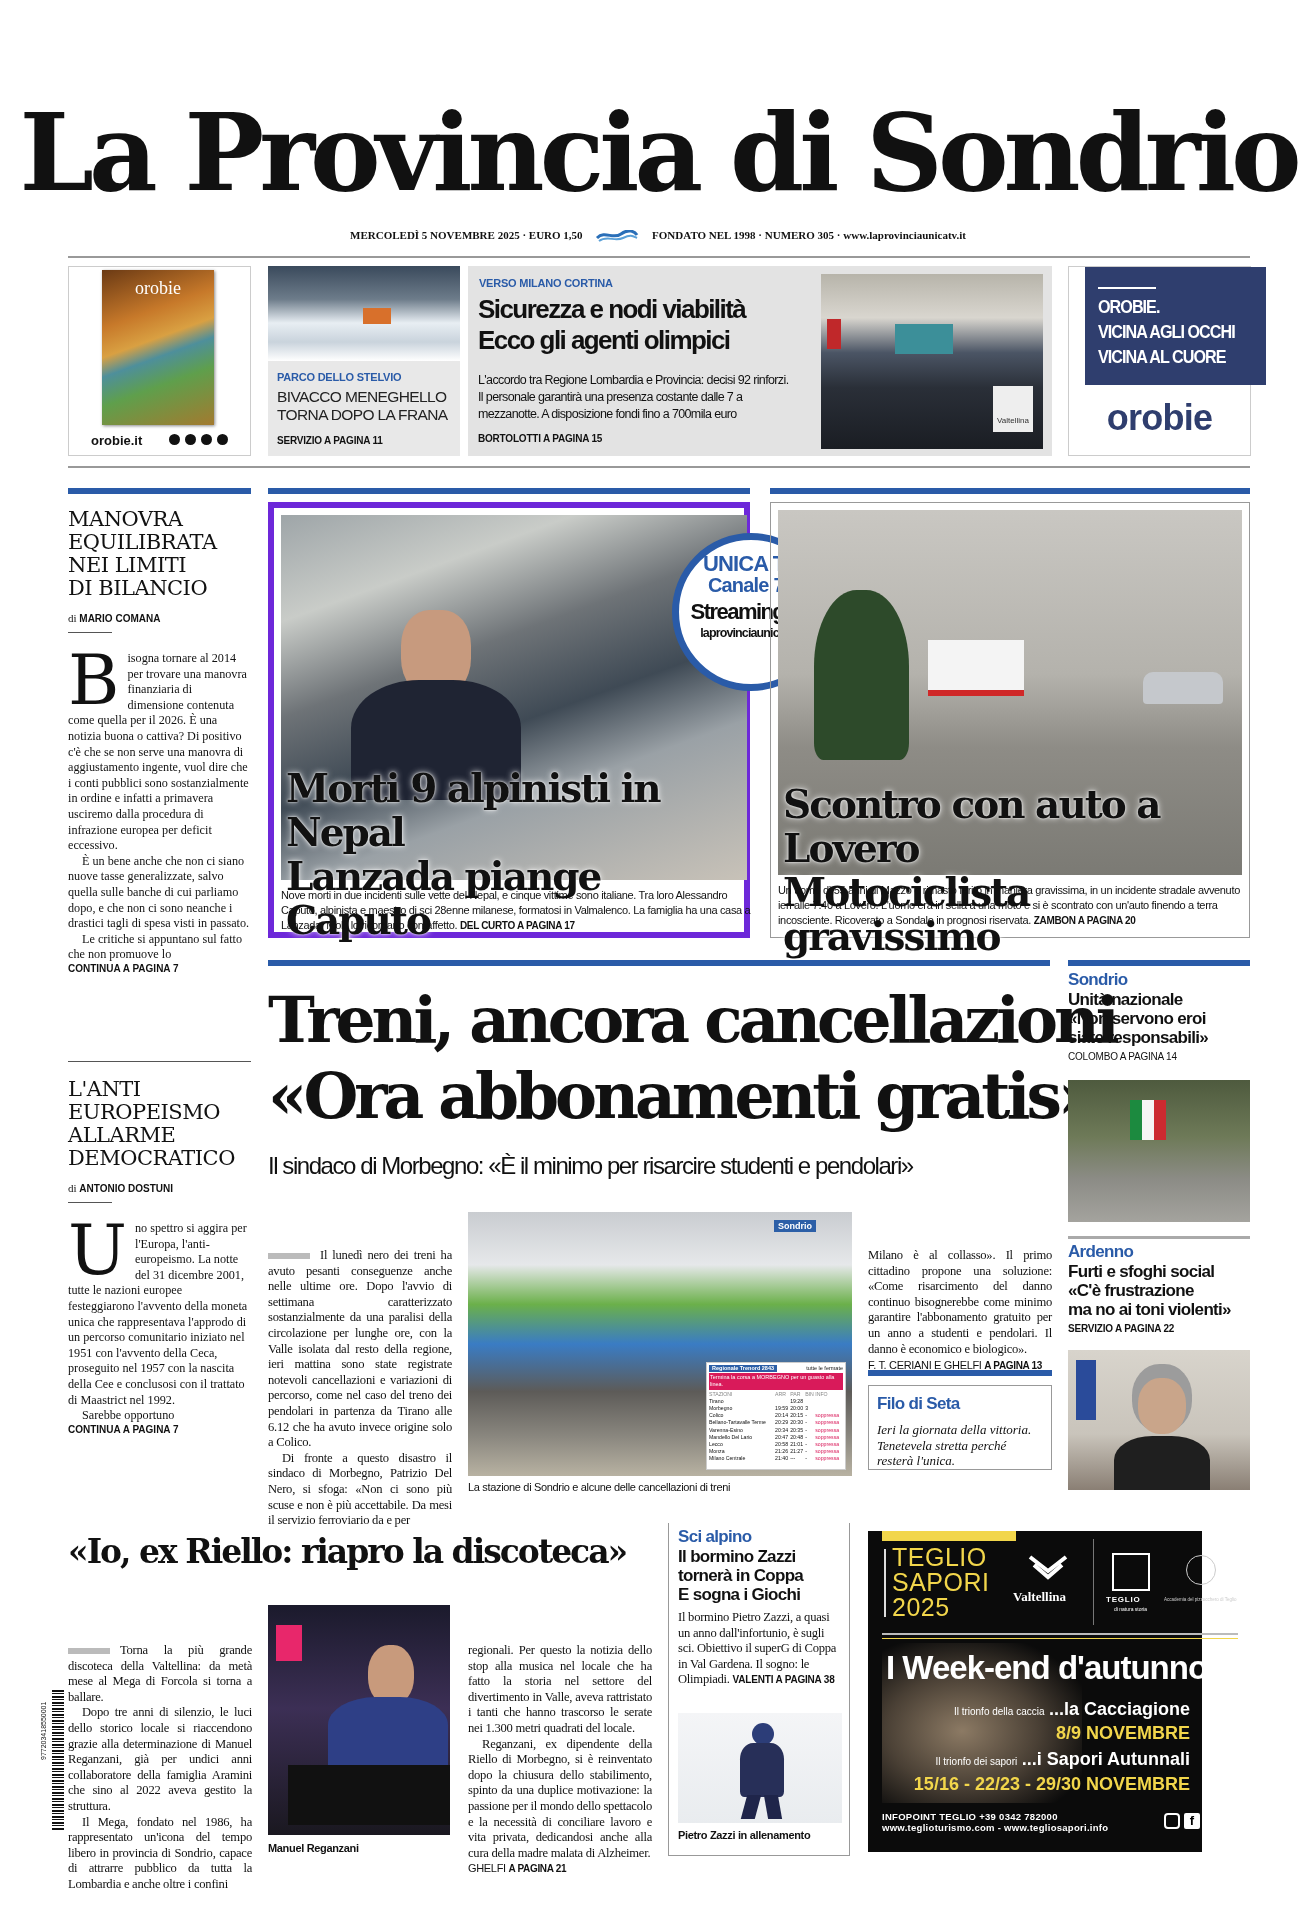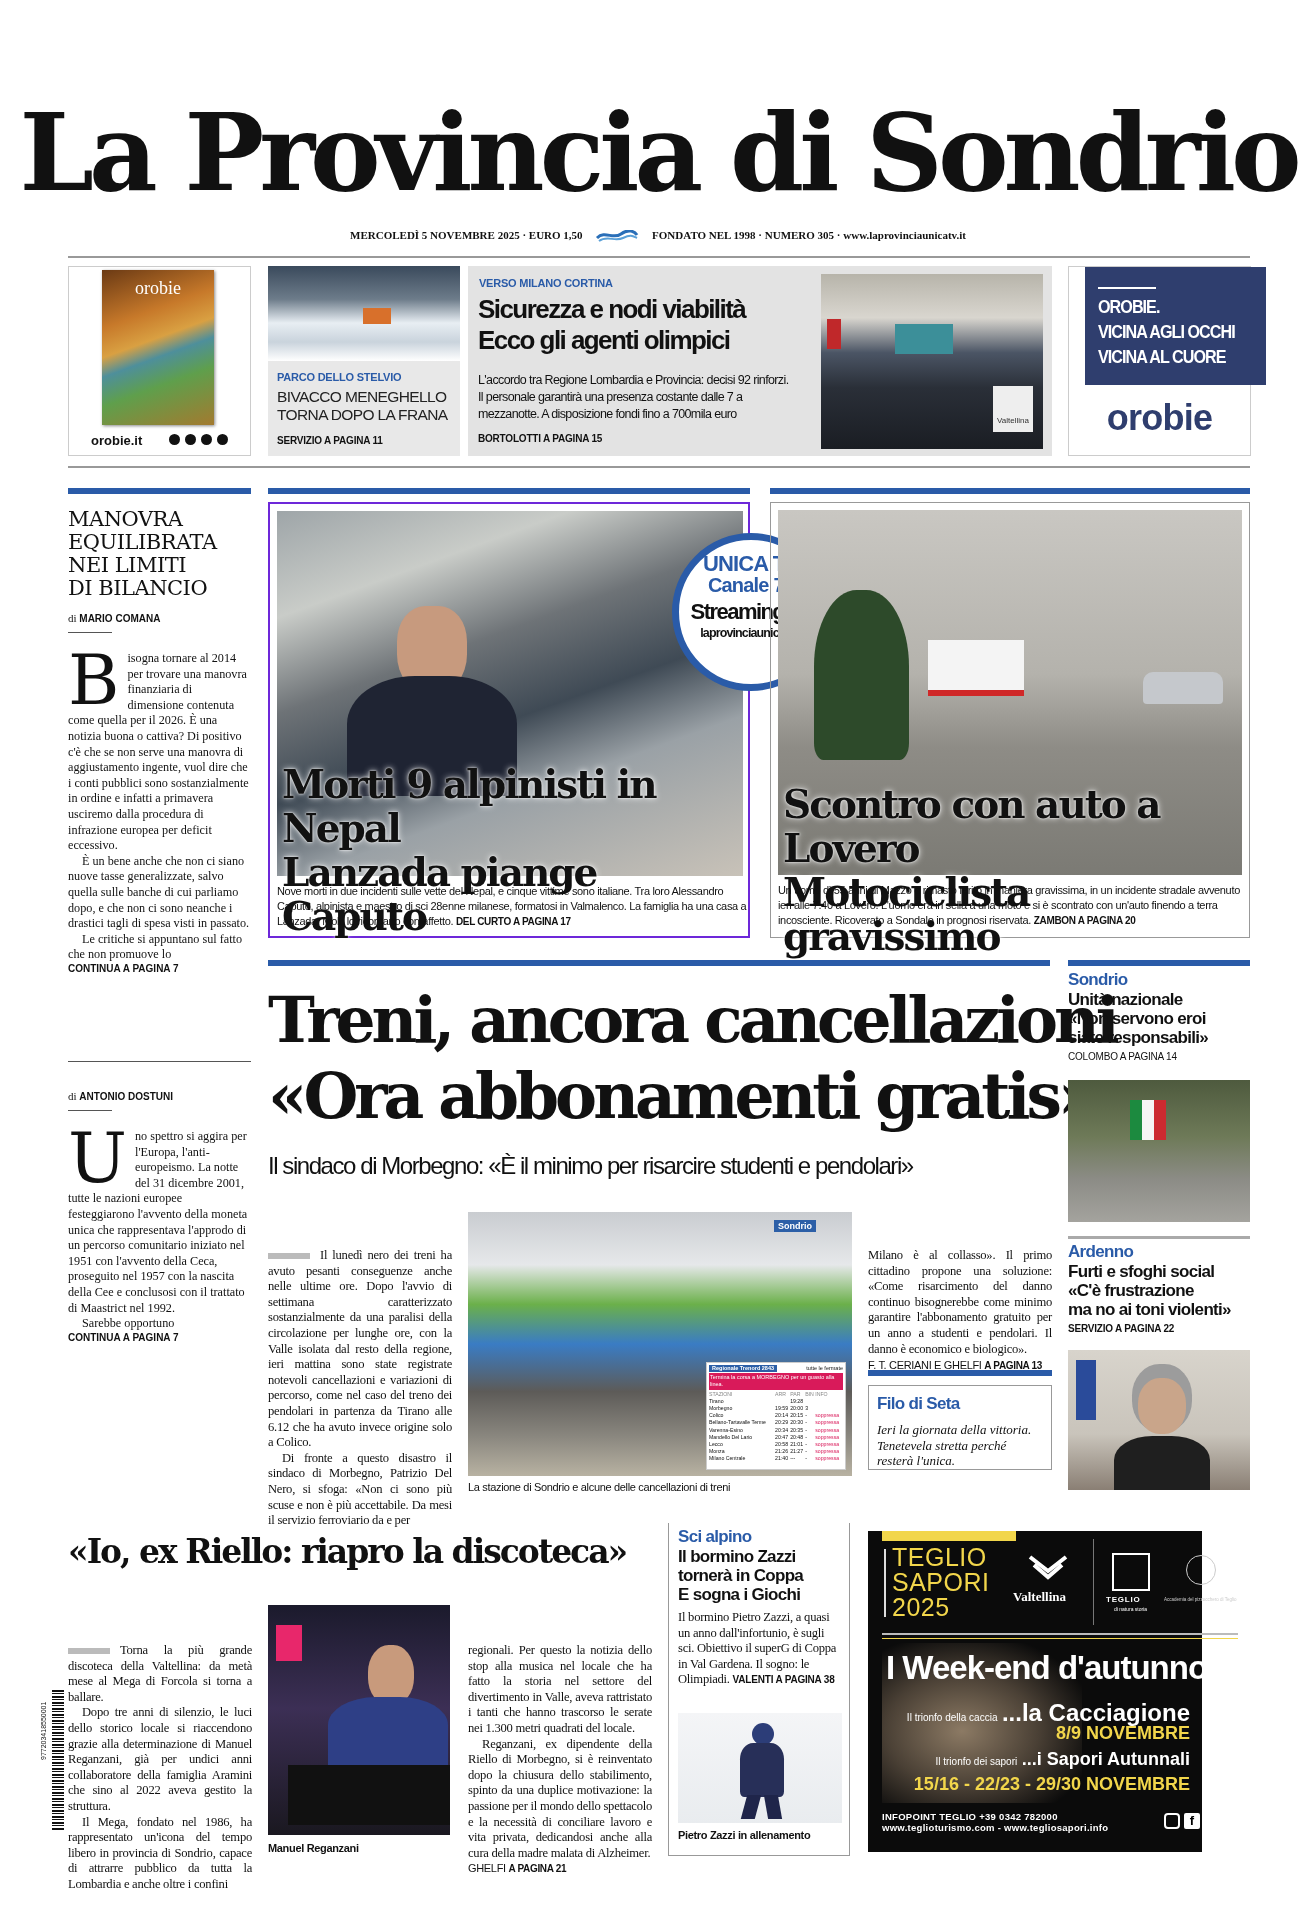--- a/index.html
+++ b/index.html
@@ -139,34 +139,40 @@
     <p class="first"><span class="dropcap">B</span><span>isogna tornare al 2014 per trovare una manovra finanziaria di dimensione contenuta come quella per il 2026. È una notizia buona o cattiva? Di positivo c'è che se non serve una manovra di aggiustamento ingente, vuol dire che i conti pubblici sono sostanzialmente in ordine e infatti a primavera usciremo dalla procedura di infrazione europea per deficit eccessivo.</span></p>
     <p>È un bene anche che non ci siano nuove tasse generalizzate, salvo quella sulle banche di cui parliamo dopo, e che non ci sono neanche i drastici tagli di spesa visti in passato.</p>
     <p>Le critiche si appuntano sul fatto che non promuove lo</p>
   </div>
   <div class="cont">CONTINUA A PAGINA 7</div>
 </div>
 
 <div class="abs" style="left:68px; top:1061px; width:183px; height:1px; background:#555;"></div>
 
 <div class="abs" style="left:68px; top:1078px; width:183px;">
+  <div class="ed-title">
+    <div>L'ANTI</div>
+    <div>EUROPEISMO</div>
+    <div>ALLARME</div>
+    <div>DEMOCRATICO</div>
+  </div>
   <div class="byline" style="margin-top:12px;">
     <span>di</span>
     <b>ANTONIO DOSTUNI</b>
   </div>
   <div style="width:44px; height:1px; background:#555; margin-top:8px;"></div>
   <div class="ed-body" style="margin-top:18px;">
     <p class="first"><span class="dropcap">U</span><span>no spettro si aggira per l'Europa, l'anti-europeismo. La notte del 31 dicembre 2001, tutte le nazioni europee festeggiarono l'avvento della moneta unica che rappresentava l'approdo di un percorso comunitario iniziato nel 1951 con l'avvento della Ceca, proseguito nel 1957 con la nascita della Cee e conclusosi con il trattato di Maastrict nel 1992.</span></p>
     <p>Sarebbe opportuno</p>
   </div>
   <div class="cont">CONTINUA A PAGINA 7</div>
 </div>
 
 <div class="abs bluebar" style="left:268px; top:488px; width:482px;"></div>
-<div class="abs" style="left:268px; top:502px; width:482px; height:436px; border:2px solid #6d28d9;">
+<div class="abs" style="left:268px; top:502px; width:482px; height:436px; border:6px solid #6d28d9;">
   <div class="abs photo" style="left:7px; top:7px; width:466px; height:365px; background: linear-gradient(160deg,#9ea5a8 0%,#c9ccc8 20%,#6e7377 38%,#3f4a55 55%,#9aa1a6 70%,#c8c2b8 100%);">
     <div class="abs" style="left:120px; top:95px; width:70px; height:88px; border-radius:40% 40% 45% 45%; background:#c79a7e;"></div>
     <div class="abs" style="left:70px; top:165px; width:170px; height:120px; border-radius:40% 40% 0 0; background:#1f2433;"></div>
   </div>
   <div class="abs photo-head" style="left:12px; top:258px; width:460px;">
     <div>Morti 9 alpinisti in Nepal</div>
     <div>Lanzada piange Caputo</div>
   </div>
   <div class="abs caption" style="left:7px; top:380px; width:470px;">
     <span>Nove morti in due incidenti sulle vette del Nepal, e cinque vittime sono italiane. Tra loro Alessandro Caputo, alpinista e maestro di sci 28enne milanese, formatosi in Valmalenco. La famiglia ha una casa a Lanzada. Molti lo ricordano con affetto.</span>
@@ -409,21 +415,21 @@
   <div class="abs sans" style="left:238px; top:64px; font-size:8px; font-weight:700; letter-spacing:0.1em;">TEGLIO</div>
   <div class="abs sans" style="left:246px; top:75px; font-size:5px; width:40px; line-height:6px;">di natura storia</div>
   <div class="abs" style="left:318px; top:24px; width:30px; height:30px; border:1px solid #ccc; border-radius:50%;"></div>
   <div class="abs sans" style="left:296px; top:66px; font-size:4.5px; width:80px; color:#ccc;">Accademia del pizzocchero di Teglio</div>
   <div class="abs" style="left:14px; top:102px; width:356px; height:2px; background:#bbb;"></div>
   <div class="abs" style="left:14px; top:107px; width:356px; height:1px; background:#f2d64b;"></div>
   <div class="abs photo" style="left:14px; top:112px; width:200px; height:160px; background: radial-gradient(ellipse at 40% 55%, #8c7a64 0%, #4a4035 45%, #0b0b0b 80%);"></div>
   <div class="abs sans" style="left:18px; top:118px; font-weight:700; font-size:33px; letter-spacing:-0.03em; white-space:nowrap;">I Week-end d'autunno</div>
   <div class="abs sans" style="right:12px; top:168px; text-align:right; white-space:nowrap;">
     <span style="font-size:10px;">Il trionfo della caccia</span>
-    <span style="font-size:24px; font-weight:700;">...la Cacciagione</span>
+    <span style="font-size:18px; font-weight:700;">...la Cacciagione</span>
   </div>
   <div class="abs sans ad-yellow" style="right:12px; top:192px; font-weight:700; font-size:18px;">8/9 NOVEMBRE</div>
   <div class="abs sans" style="right:12px; top:218px; text-align:right; white-space:nowrap;">
     <span style="font-size:10px;">Il trionfo dei sapori</span>
     <span style="font-size:18px; font-weight:700;">...i Sapori Autunnali</span>
   </div>
   <div class="abs sans ad-yellow" style="right:12px; top:243px; font-weight:700; font-size:18px; white-space:nowrap;">15/16 - 22/23 - 29/30 NOVEMBRE</div>
   <div class="abs sans" style="left:14px; top:280px; font-size:9.5px; font-weight:700; line-height:11px; letter-spacing:0.03em;">
     <div>INFOPOINT TEGLIO +39 0342 782000</div>
     <div>www.teglioturismo.com - www.tegliosapori.info</div>

